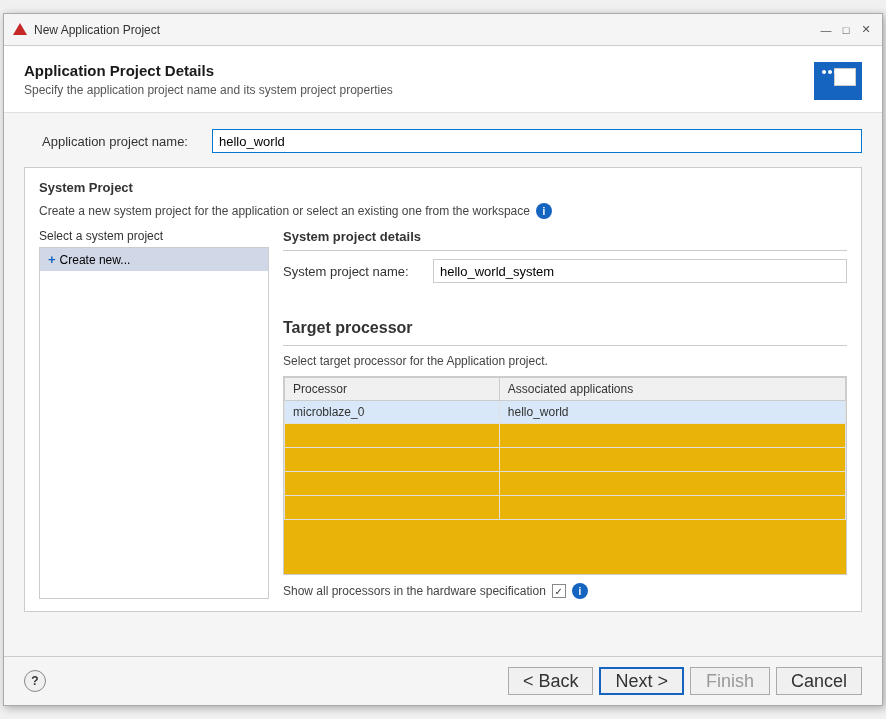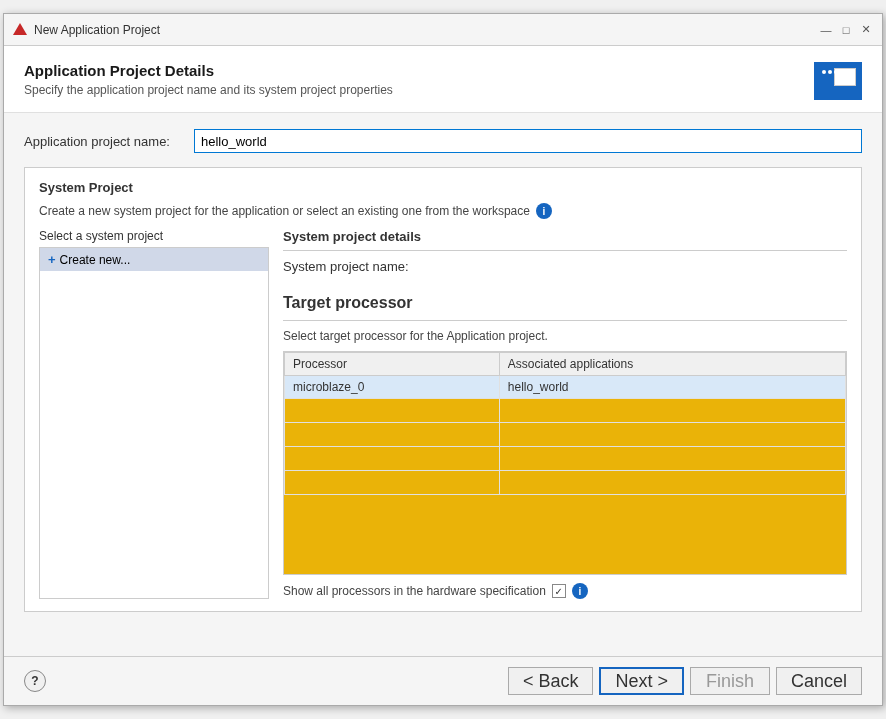--- a/index.html
+++ b/index.html
@@ -111,20 +111,21 @@
     .dialog-body {
       flex: 1;
       padding: 16px 20px;
       overflow-y: auto;
       background: #f5f5f5;
     }
     .form-row {
       display: flex;
       align-items: center;
       margin-bottom: 14px;
+      margin-left: 18px;
     }
     .form-label {
       font-size: 13px;
       color: #333;
       min-width: 170px;
     }
     .form-input {
       flex: 1;
       height: 24px;
       border: 1px solid #0078d4;
@@ -203,21 +204,21 @@
     }
     .plus-icon {
       color: #1565c0;
       font-weight: bold;
       font-size: 13px;
     }
     .right-panel {
       flex: 1;
       display: flex;
       flex-direction: column;
-      gap: 10px;
+      gap: 26px;
     }
     .right-section-title {
       font-size: 13px;
       font-weight: bold;
       color: #333;
       margin-bottom: 6px;
     }
     .right-form-row {
       display: flex;
       align-items: center;
@@ -420,20 +421,21 @@
           </div>
         </div>
 
         <div class="right-panel">
 
           <div>
             <div class="right-section-title">System project details</div>
             <hr class="divider-line">
             <div class="right-form-row">
               <label class="right-form-label">System project name:</label>
+              <input class="right-form-input" type="text" value="hello_world_system" style="">
             </div>
           </div>
 
           <div class="target-processor-section">
             <div class="target-processor-title">Target processor</div>
             <hr class="divider-line">
             <div class="target-processor-subtitle">Select target processor for the Application project.</div>
             <div class="processor-table">
               <table>
                 <thead>

